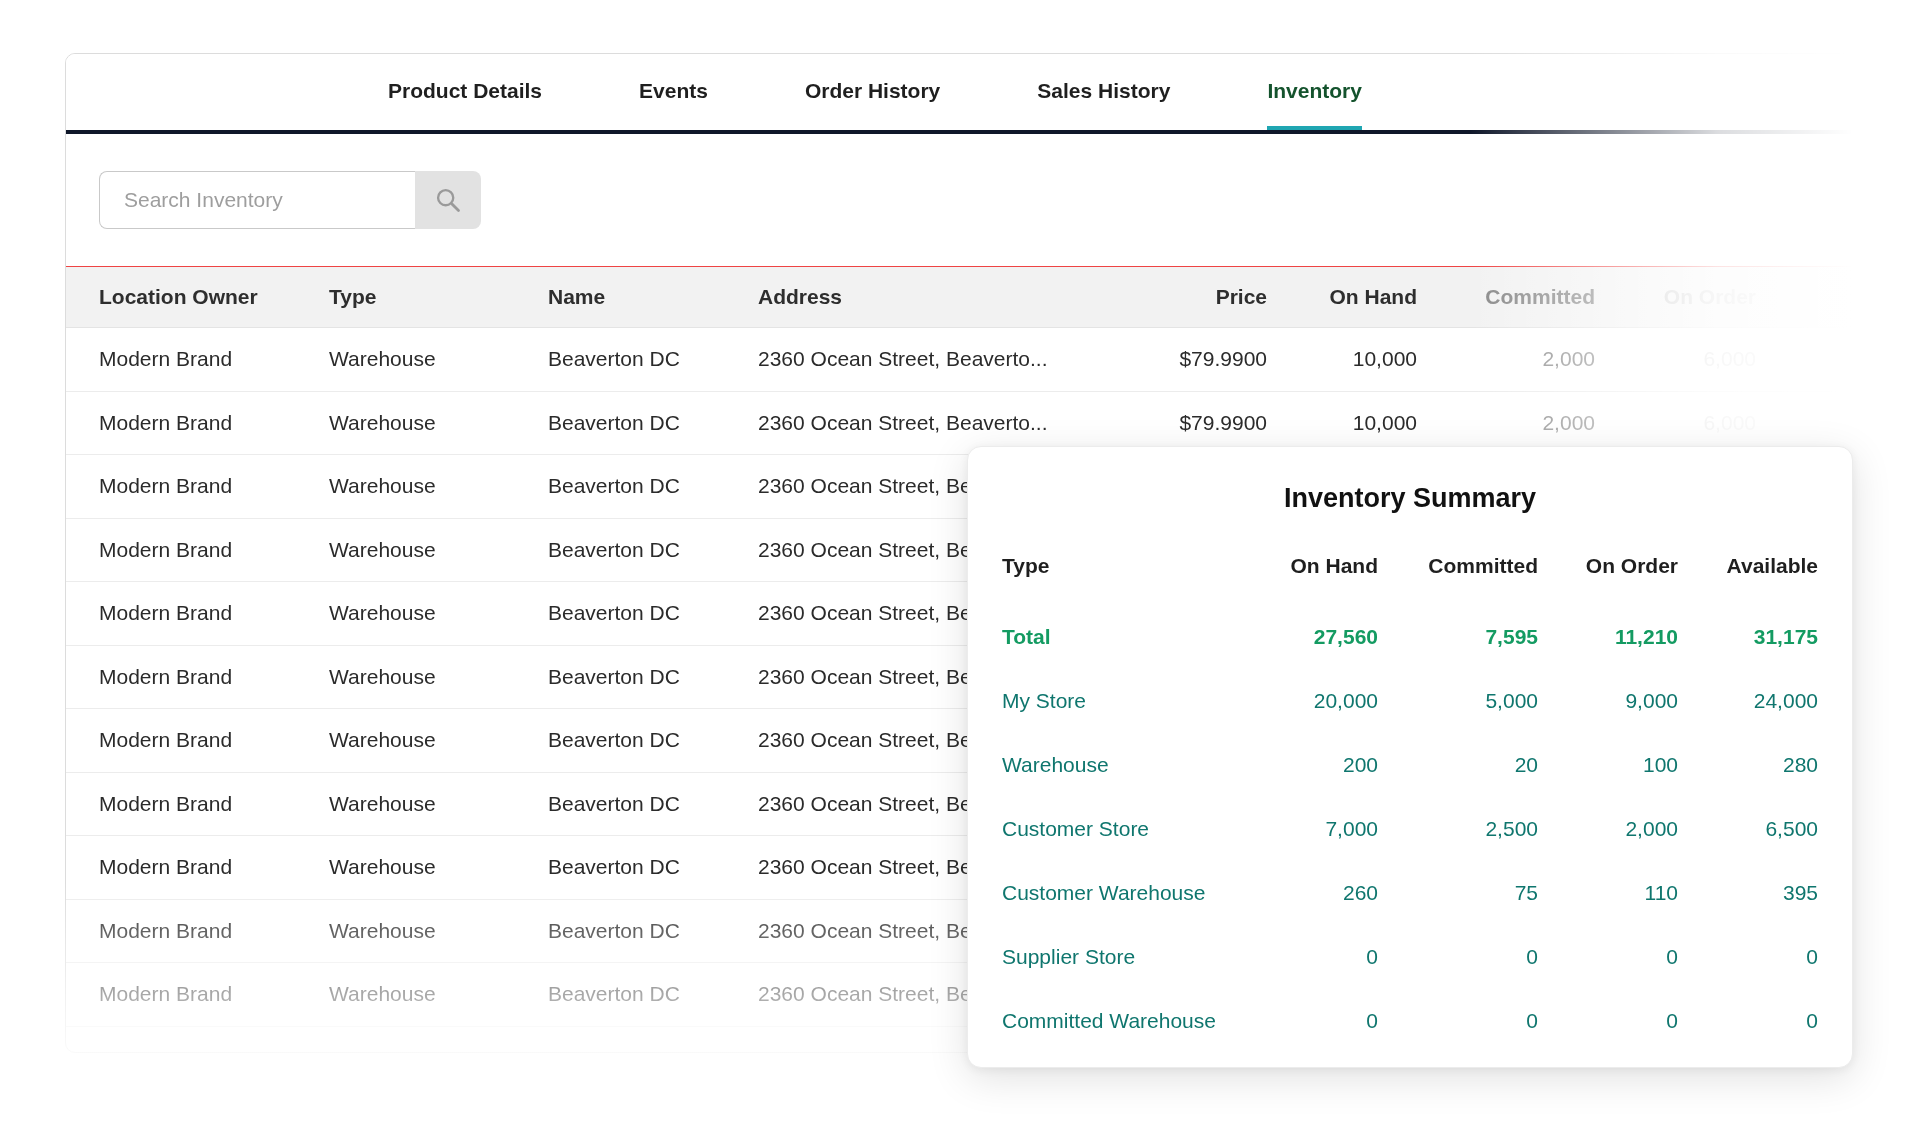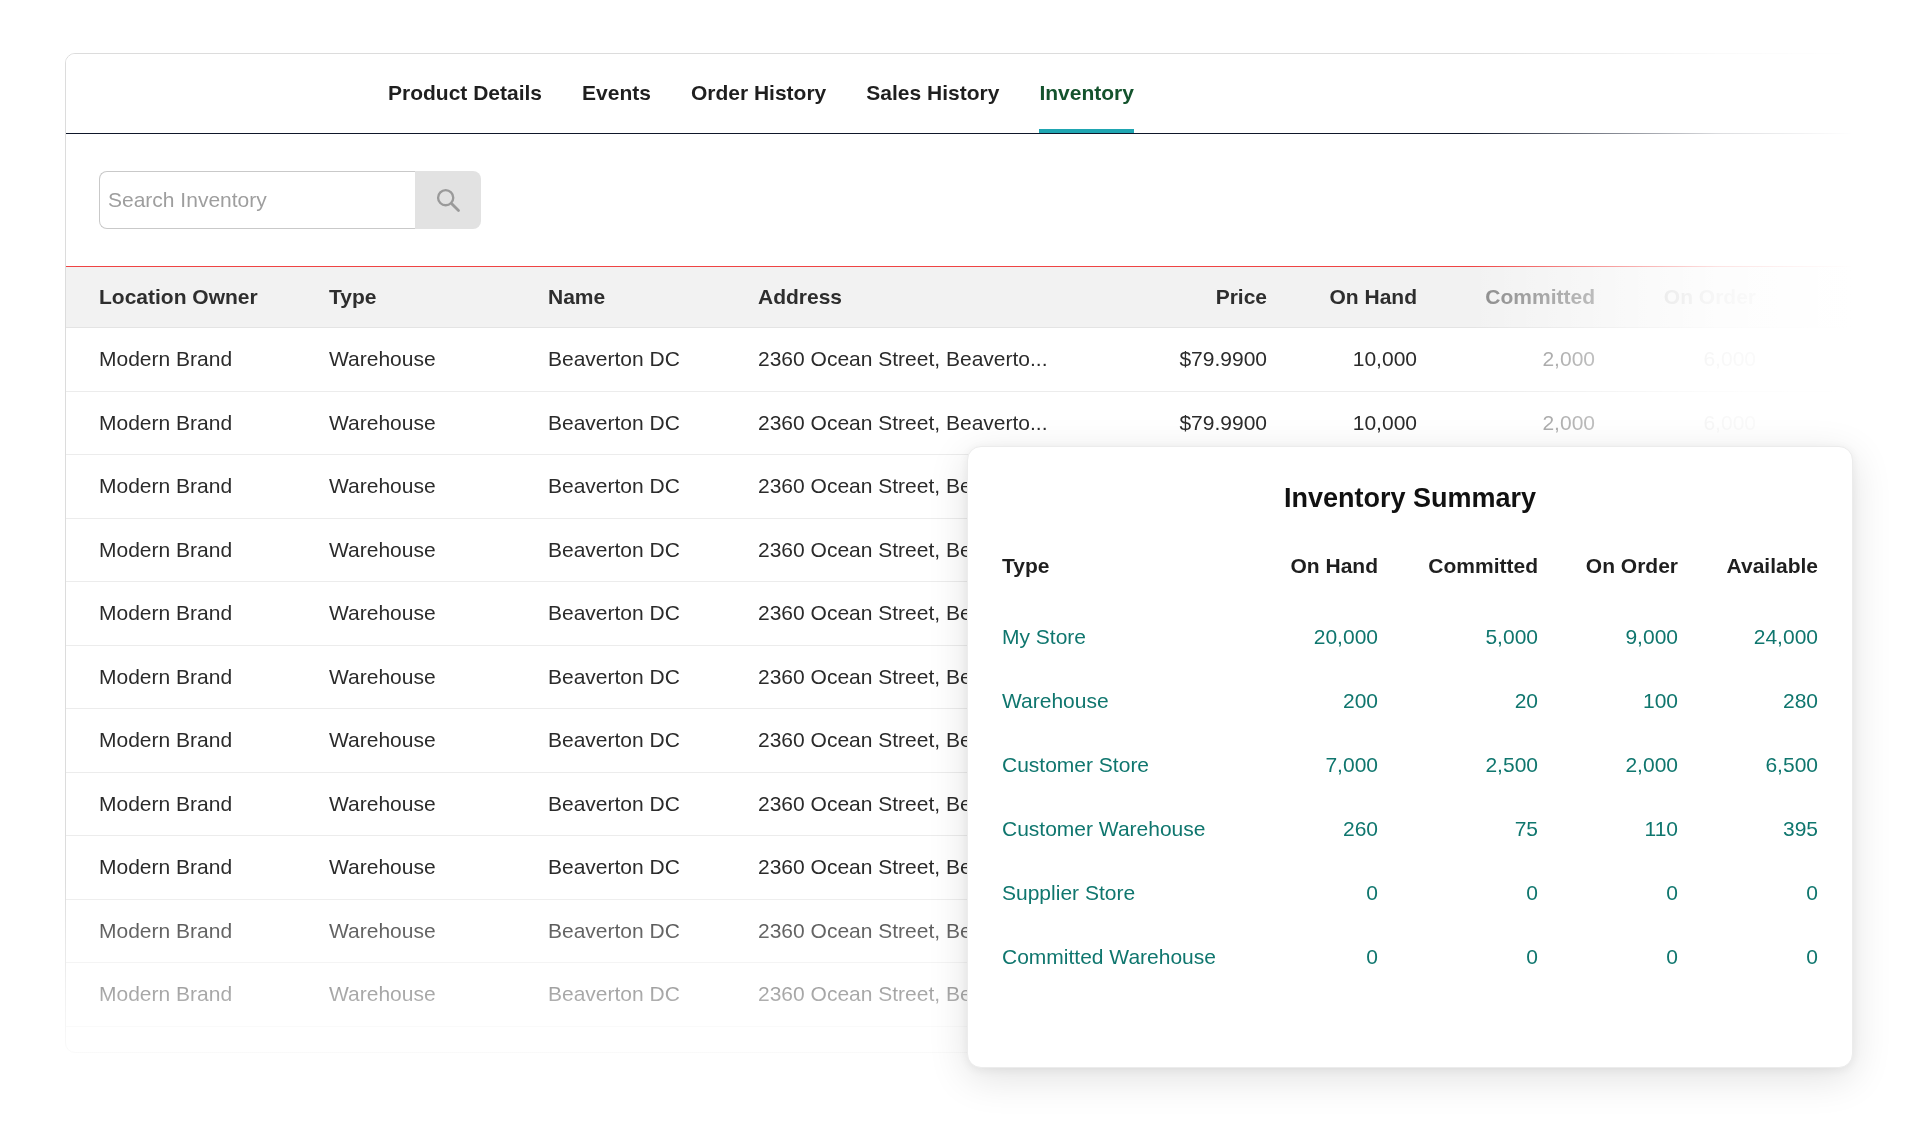--- a/index.html
+++ b/index.html
@@ -4,30 +4,30 @@
 <style>
   * { margin:0; padding:0; box-sizing:border-box; }
   html,body { width:1920px; height:1138px; background:#ffffff;
     font-family:"Liberation Sans","DejaVu Sans",sans-serif; overflow:hidden; position:relative; }
 
   
   .card { position:absolute; left:65px; top:53px; width:1795px; height:1000px;
     background:#fff; border:1px solid #dcdcdc; border-radius:10px; overflow:hidden; z-index:1; }
 
   
-  .tabs { height:80px; border-bottom:1px solid #0f172a; display:flex; align-items:stretch;
-    padding-left:322px; gap:40px; background:#fff;text-align:right; }
+  .tabs { height:80px; border-bottom:4px solid #0f172a; display:flex; align-items:stretch;
+    padding-left:322px; gap:97px; background:#fff;text-align:right; }
   .tab { display:flex; align-items:center; font-size:21px; font-weight:bold; color:#1f1f1f;
     border-bottom:4px solid transparent; padding-top:2px; cursor:pointer; white-space:nowrap; }
   .tab.active { color:#14532d; border-bottom-color:#1fa6b2; }
 
   
   .search-row { padding:37px 0 37px 33px; display:flex; align-items:center; }
   .search-input { width:316px; height:58px; border:1px solid #c9c9c9; border-right:none;
-    border-radius:8px 0 0 8px; font-size:21px; padding:0 8px; color:#333; outline:none;
+    border-radius:8px 0 0 8px; font-size:21px; padding:0 24px; color:#333; outline:none;
     font-family:inherit; }
   .search-input::placeholder { color:#9e9e9e; }
   .search-btn { width:66px; height:58px; background:#e2e2e2; border:none;
     border-radius:0 8px 8px 0; display:flex; align-items:center; justify-content:center; cursor:pointer; }
 
   
   .thead { height:62px; background:#f2f2f2; border-top:1px solid #ef4444; border-bottom:1px solid #e4e4e4;
     display:flex; align-items:center; padding-left:33px; font-weight:bold; font-size:21px; color:#2e2e2e; }
   .trow { height:63.5px; border-bottom:1px solid #ececec; display:flex; align-items:center;
     padding-left:33px; font-size:21px; color:#2b2b2b; cursor:pointer; background:#fff; }
@@ -221,20 +221,27 @@
 
   <div class="sum-head">
     <div class="s-type">Type</div>
     <div class="s-hand">On Hand</div>
     <div class="s-comm">Committed</div>
     <div class="s-order">On Order</div>
     <div class="s-avail">Available</div>
   </div>
 
   <div class="sum-rows">
+    <div class="sum-row total">
+      <div class="s-type">Total</div>
+      <div class="s-hand">27,560</div>
+      <div class="s-comm">7,595</div>
+      <div class="s-order">11,210</div>
+      <div class="s-avail">31,175</div>
+    </div>
     <div>
 
     <div class="sum-row">
         <div class="s-type">My Store</div>
         <div class="s-hand">20,000</div>
         <div class="s-comm">5,000</div>
         <div class="s-order">9,000</div>
         <div class="s-avail">24,000</div>
       </div>
         <div class="sum-row">

